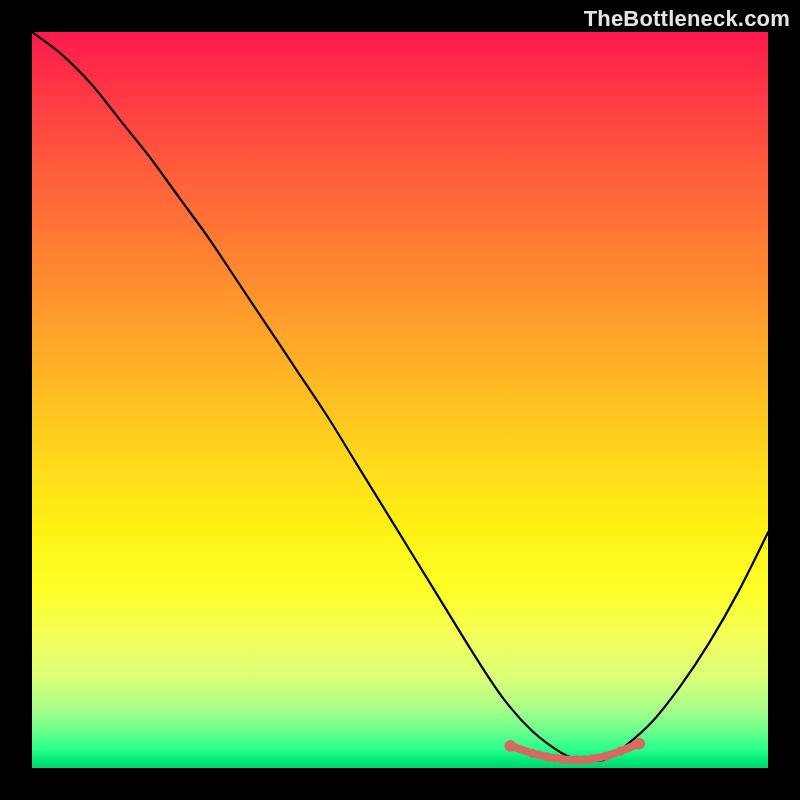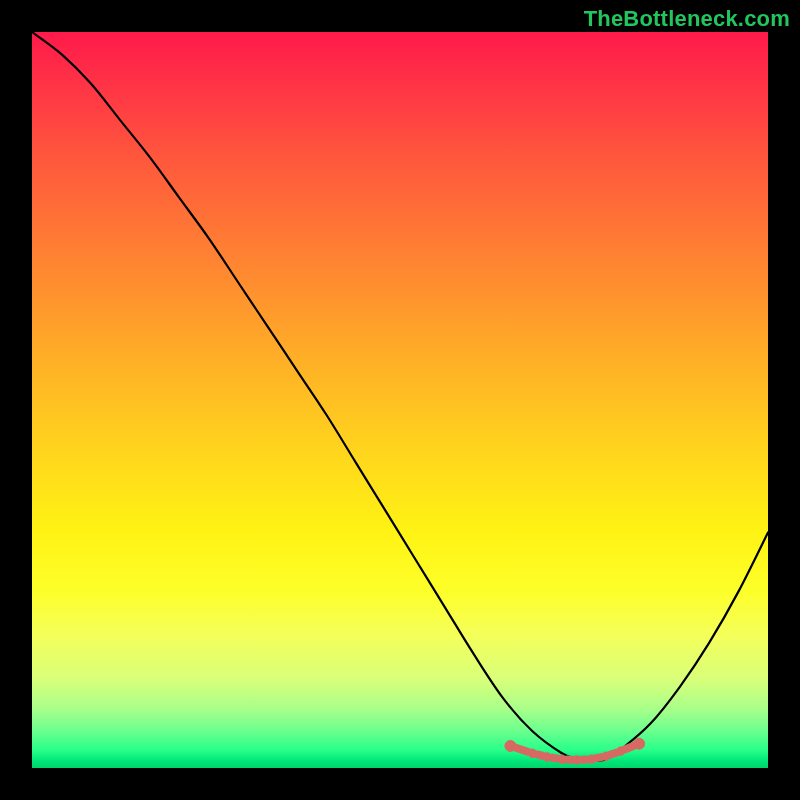--- a/index.html
+++ b/index.html
@@ -14,21 +14,21 @@
   .stage {
     position: relative;
     width: 800px;
     height: 800px;
     background: #000;
   }
   .watermark {
     position: absolute;
     top: 6px;
     right: 10px;
-    color: #22c55e;
+    color: #e5e5e5;
     font-size: 22px;
     font-weight: 600;
     letter-spacing: 0.2px;
     user-select: none;
   }
   .plot-area {
     position: absolute;
     left: 32px;
     top: 32px;
     width: 736px;

